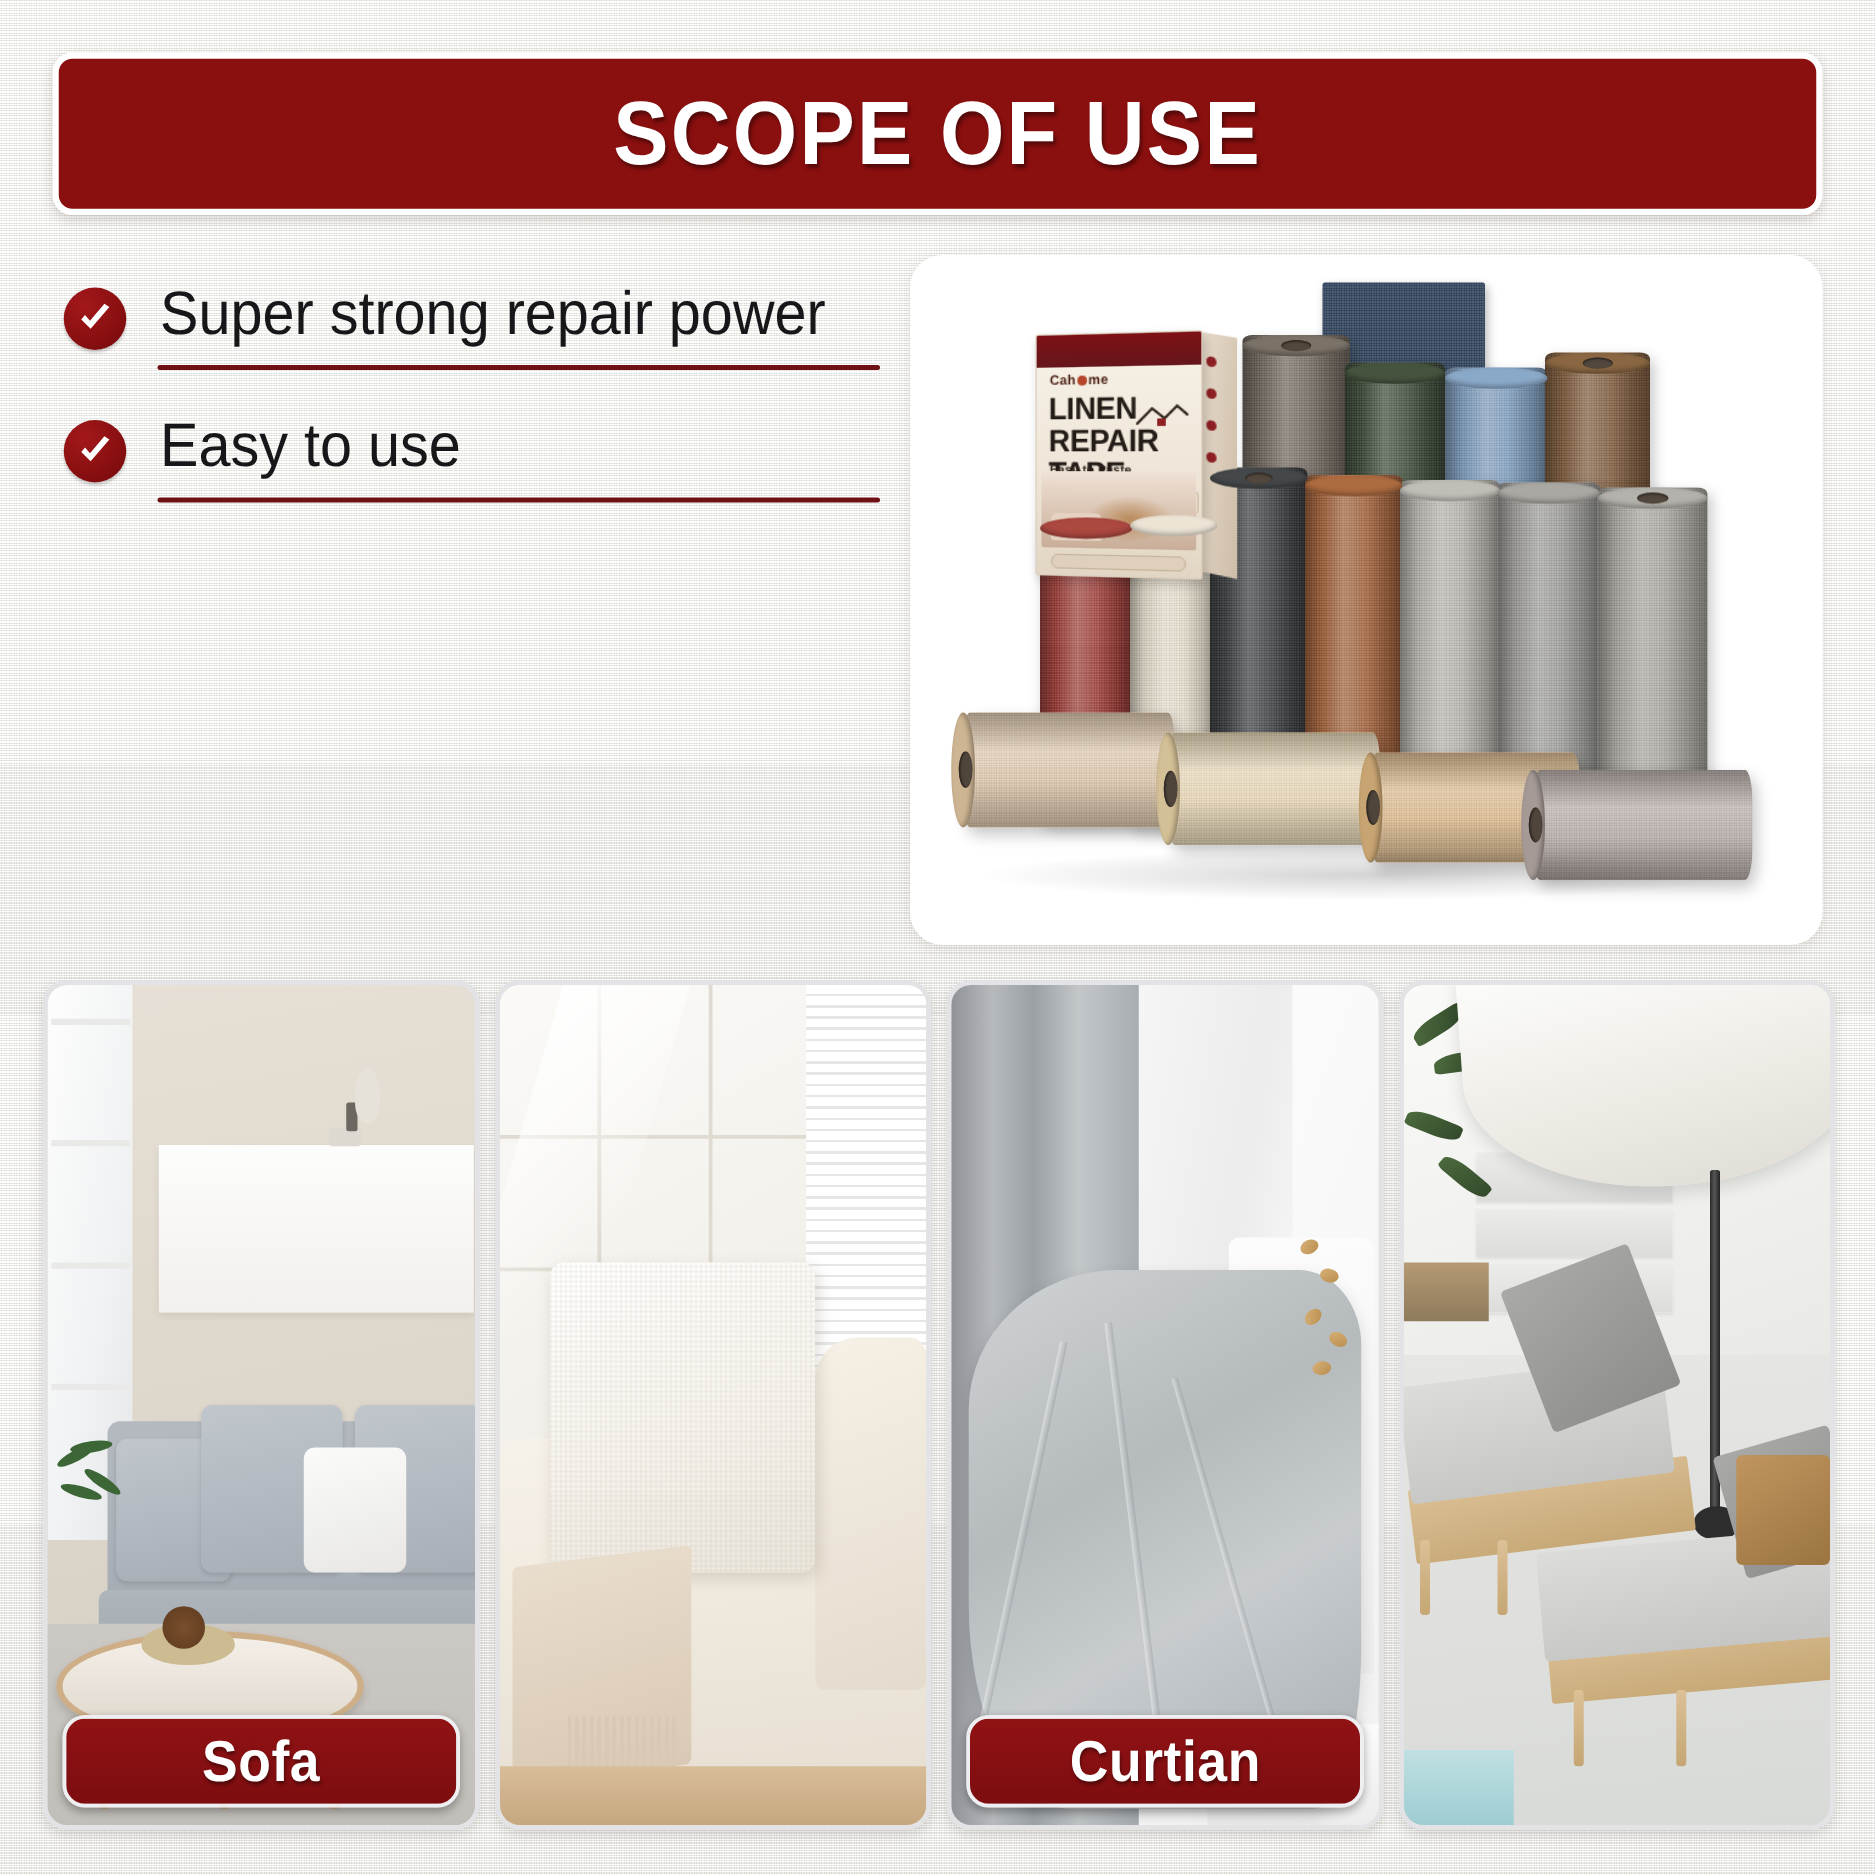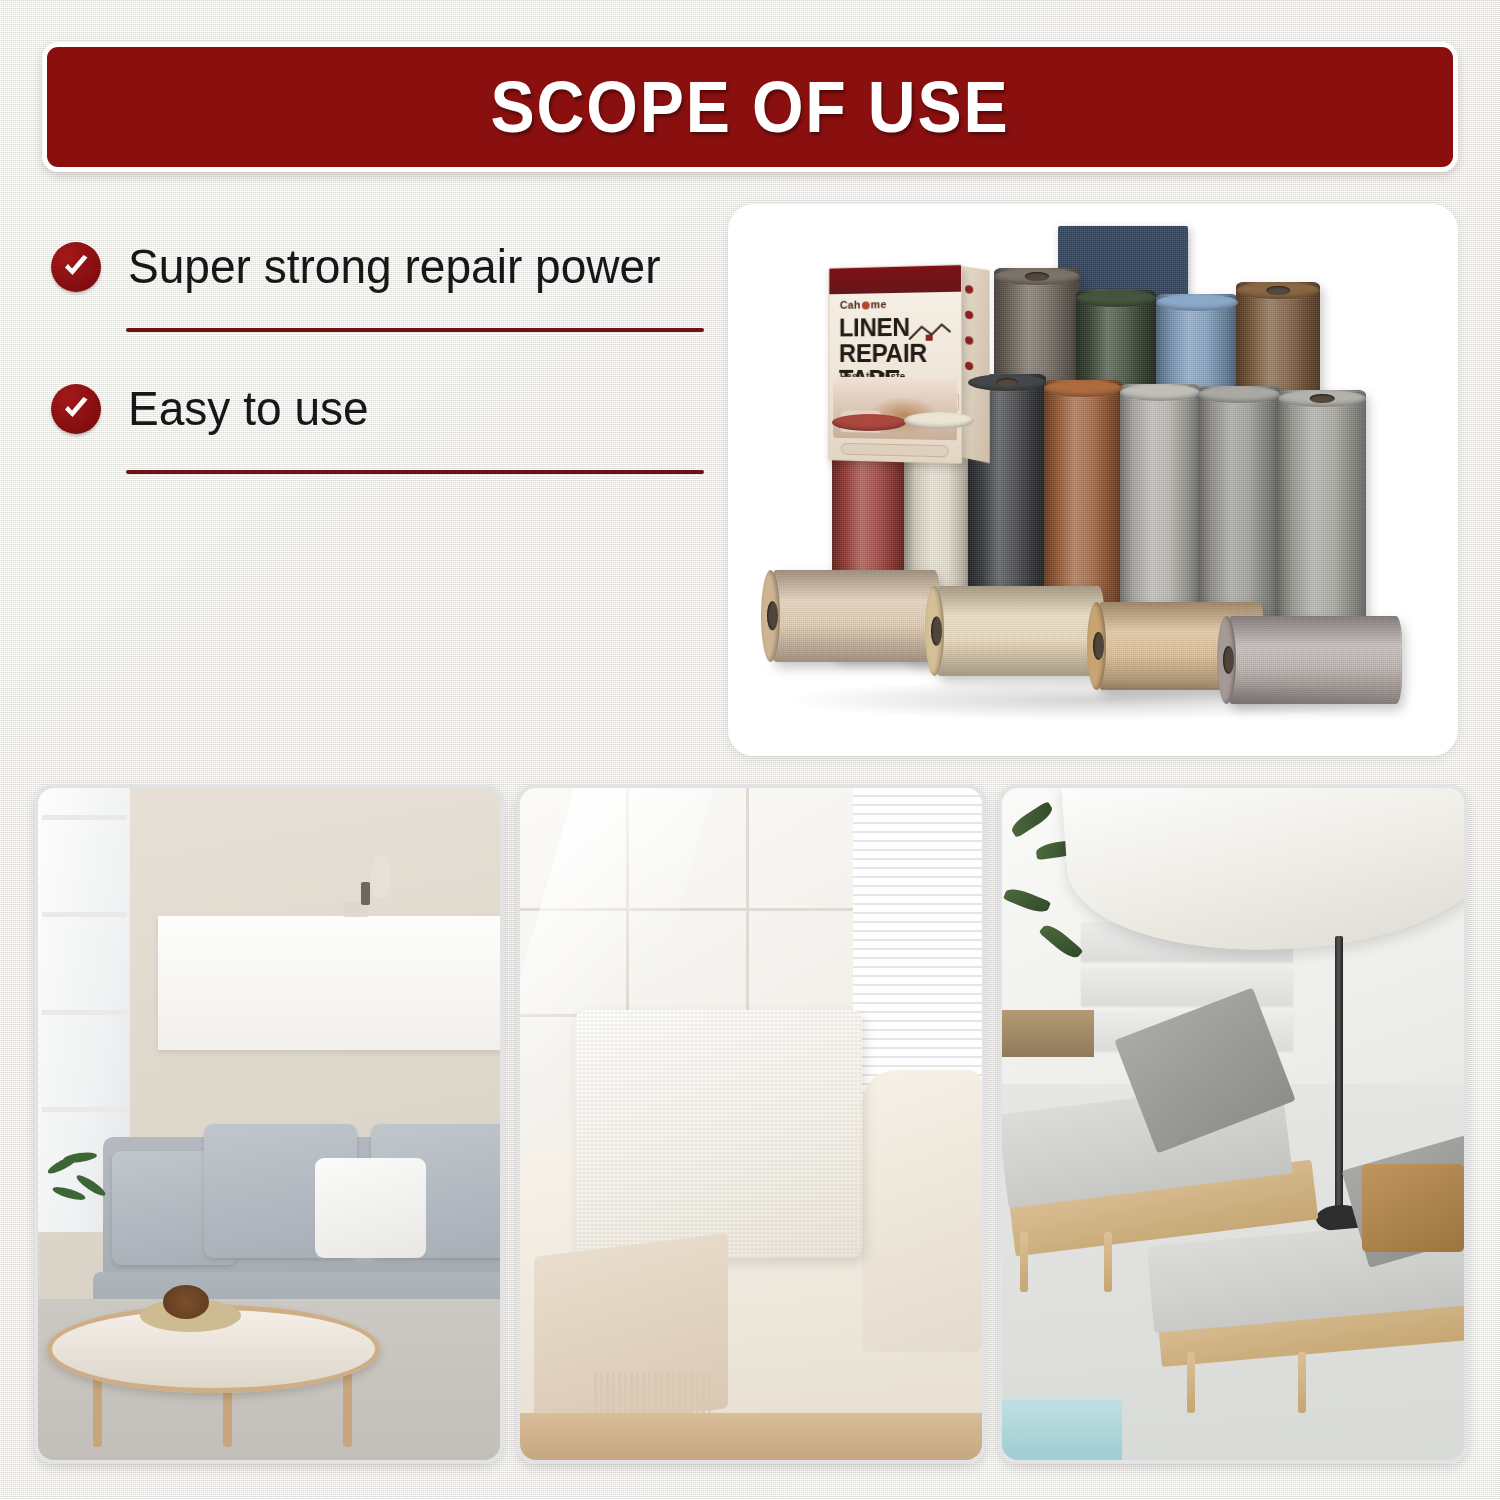--- a/index.html
+++ b/index.html
@@ -46,22 +46,21 @@
   
   #features {
     position: absolute;
     left: 44px; top: 198px;
     width: 660px; height: 560px;
   }
   .feature-row {
     position: relative;
     height: 106px;
     display: flex;
-    align-items: flex-start;
-    margin-top: 36px;
+    align-items: center;
   }
   .check-badge {
     flex: 0 0 auto;
     width: 50px; height: 50px;
     margin-top: 8px;
     margin-left: 7px;
     border-radius: 50%;
     background: radial-gradient(circle at 33% 28%, #a3181a 0%, #8c1012 52%, #74090b 100%);
     box-shadow: 0 2px 3px rgba(0,0,0,0.22);
     display: flex; align-items: center; justify-content: center;
@@ -641,20 +640,23 @@
       <div class="sofa-table"></div>
       <div class="sofa-tray"></div>
       <div class="sofa-cone"></div>
       <div class="sofa-plant">
         <i style="left:4%; top:10%; transform:rotate(-28deg);"></i>
         <i style="left:26%; top:2%;  transform:rotate(-8deg);"></i>
         <i style="left:12%; top:40%; transform:rotate(16deg);"></i>
         <i style="left:40%; top:32%; transform:rotate(34deg);"></i>
       </div>
     </div>
+    <div class="panel-badge">
+      <span>Sofa</span>
+    </div>
   </div>
 
   <div class="panel">
     <div class="panel-scene">
       <div class="pil-bg"></div>
       <div class="pil-wall">
         <i style="left:0;   top:32%; width:100%; height:3px;"></i>
         <i style="left:0;   top:60%; width:100%; height:3px;"></i>
         <i style="left:32%; top:0;   width:3px;  height:100%;"></i>
         <i style="left:68%; top:0;   width:3px;  height:100%;"></i>
@@ -663,20 +665,47 @@
       <div class="pil-sunbeam"></div>
       <div class="pil-sofa"></div>
       <div class="pil-arm"></div>
       <div class="pil-pillow"></div>
       <div class="pil-throw"></div>
       <div class="pil-fringe"></div>
       <div class="pil-floor"></div>
     </div>
   </div>
 
+  <div class="panel">
+    <div class="panel-scene">
+      <div class="cur-bg"></div>
+      <div class="cur-sheer"></div>
+      <div class="cur-drape"></div>
+      <div class="cur-chair">
+        <i style="left:18%; top:40%; height:56%;"></i>
+        <i style="left:46%; top:40%; height:56%;"></i>
+        <i style="left:74%; top:40%; height:56%;"></i>
+      </div>
+      <div class="cur-sill"></div>
+      <div class="cur-throw"></div>
+      <div class="cur-fold" style="left:16%; top:42%; width:6px; height:46%; transform:rotate(12deg);"></div>
+      <div class="cur-fold" style="left:42%; top:40%; width:6px; height:50%; transform:rotate(-7deg);"></div>
+      <div class="cur-fold" style="left:63%; top:46%; width:5px; height:42%; transform:rotate(-16deg);"></div>
+      <div class="cur-euca">
+        <i style="left:4%;  top:6%;  transform:rotate(-24deg);"></i>
+        <i style="left:34%; top:22%; transform:rotate(12deg);"></i>
+        <i style="left:10%; top:44%; transform:rotate(-42deg);"></i>
+        <i style="left:46%; top:56%; transform:rotate(26deg);"></i>
+        <i style="left:22%; top:72%; transform:rotate(-8deg);"></i>
+      </div>
+    </div>
+    <div class="panel-badge">
+      <span>Curtian</span>
+    </div>
+  </div>
 
   <div class="panel">
     <div class="panel-scene">
       <div class="out-bg"></div>
       <div class="out-wall"></div>
       <div class="out-steps">
         <i style="top:0%;  height:26%;"></i>
         <i style="top:30%; height:26%;"></i>
         <i style="top:60%; height:26%;"></i>
       </div>

